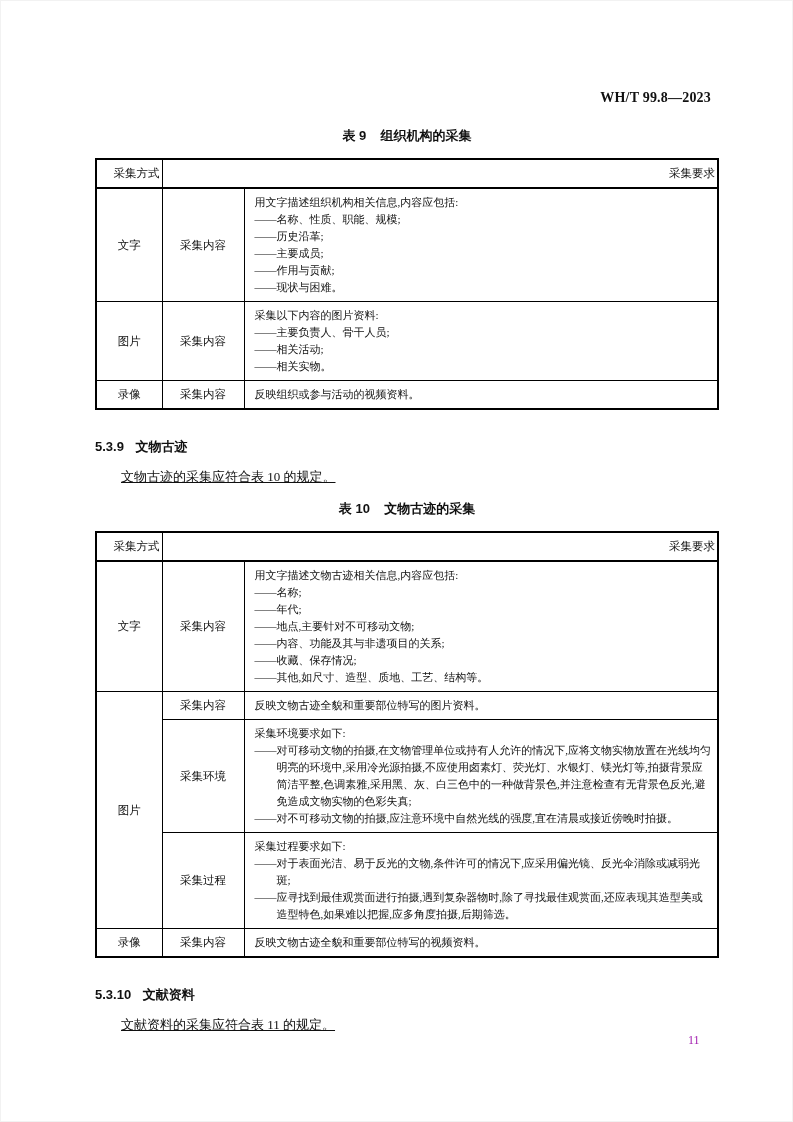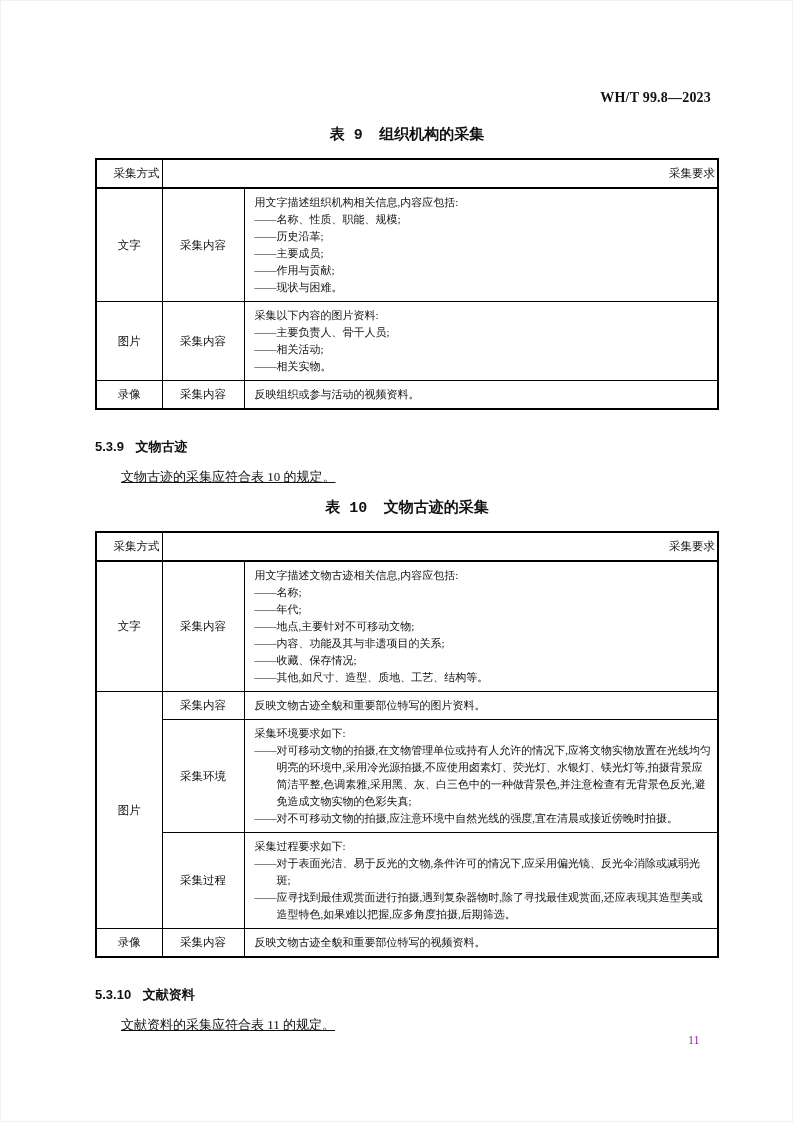--- a/index.html
+++ b/index.html
@@ -25,23 +25,23 @@
     margin-top: 90px;
     text-align: right;
     padding-right: 8px;
     font-family: "Liberation Serif", "DejaVu Serif", serif;
     font-weight: bold;
     font-size: 14px;
     letter-spacing: 0.2px;
   }
   .table-title {
     text-align: center;
-    font-family: Liberation Mono, monospace;
+    font-family: Liberation Sans, sans-serif;
     font-weight: bold;
-    font-size: 15px;
+    font-size: 13px;
     line-height: 18px;
   }
   .table-title .t-label { }
   .table-title .t-text { margin-left: 1.1em; }
   .tt1 { margin-top: 21px; }
   .tt2 { margin-top: 14px; }
   table.spec {
     width: 100%;
     border-collapse: collapse;
     table-layout: fixed;

